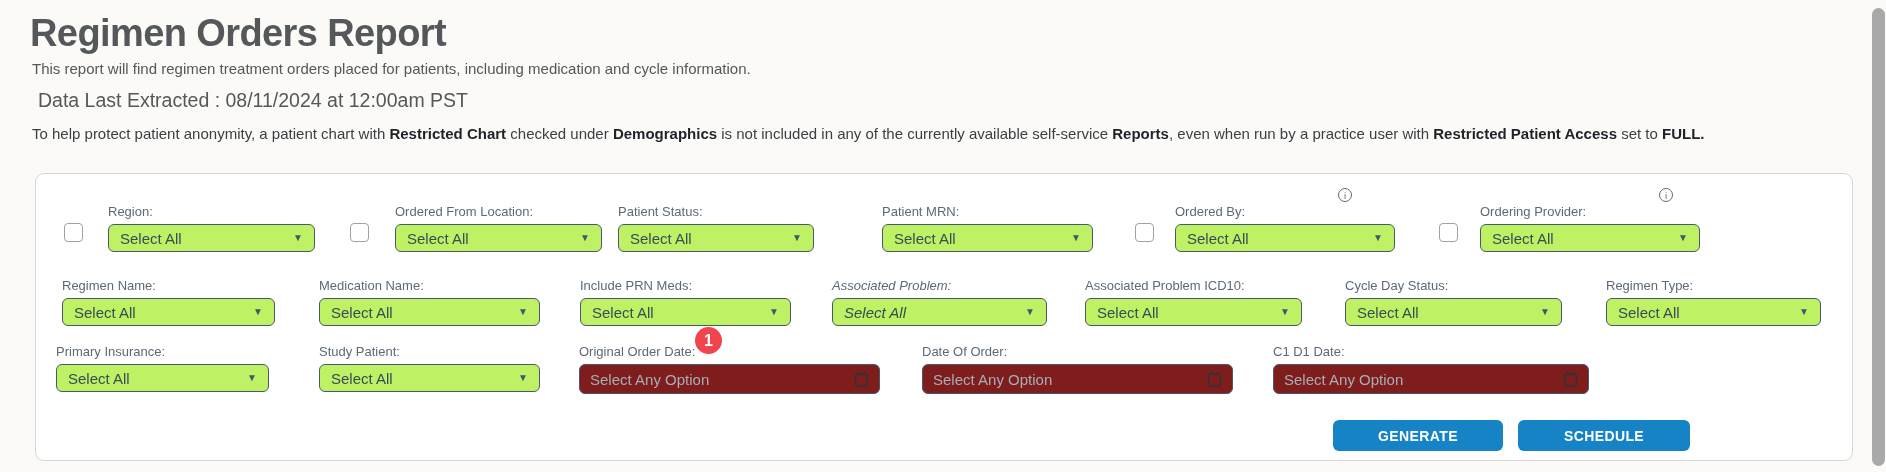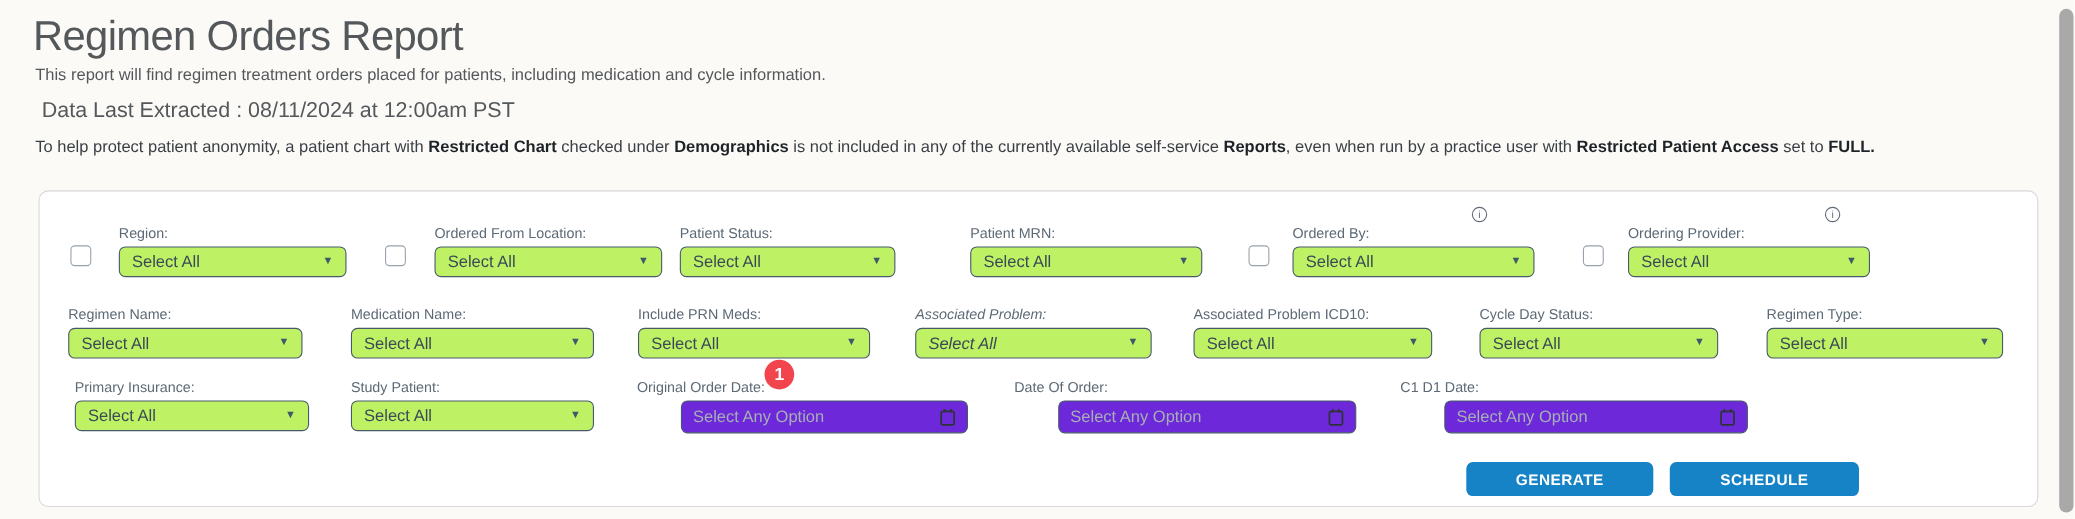--- a/index.html
+++ b/index.html
@@ -4,35 +4,35 @@
 <style>
   html,body{margin:0;padding:0;}
   body{
     width:1886px;height:472px;position:relative;overflow:hidden;
     background:#fbfaf7;
     font-family:"Liberation Sans", sans-serif;
     -webkit-font-smoothing:antialiased;
   }
   .abs{position:absolute;}
   
-  .page-title{left:30px;top:12px;font-size:38px;font-weight:400;color:#54585b;letter-spacing:-0.6px;white-space:nowrap;}
+  .page-title{left:30px;top:12px;font-size:38px;font-weight:700;color:#54585b;letter-spacing:-0.6px;white-space:nowrap;}
   .page-subtitle{left:32px;top:60px;font-size:15px;color:#54585b;white-space:nowrap;}
   .extracted{left:38px;top:89px;font-size:19.5px;color:#54585b;white-space:nowrap;}
   .note{left:32px;top:125px;font-size:15px;color:#3a3f45;white-space:nowrap;}
   .note .b{font-weight:bold;color:#1e2328;}
   
   .panel{left:35px;top:173px;width:1818px;height:288px;background:#ffffff;border:1px solid #d8d8d8;border-radius:9px;box-sizing:border-box;}
   .fgroup{position:absolute;}
   .flabel{position:relative;font-size:13px;color:#5d6a76;margin-bottom:5px;white-space:nowrap;}
   .dd{box-sizing:border-box;height:28px;border:1.5px solid #48596b;border-radius:6px;background:#bef264;
       display:flex;align-items:center;justify-content:space-between;padding:0 11px;cursor:pointer;}
   .dd .val{font-size:15px;color:#3a4a57;}
   .caret{font-size:10px;color:#44576a;line-height:1;}
-  .dateip{box-sizing:border-box;height:30px;border:1.5px solid #48596b;border-radius:6px;background:#6d28d9;
-      display:flex;align-items:center;justify-content:space-between;padding:0 10px;cursor:text;margin-left:40px;}
+  .dateip{box-sizing:border-box;height:30px;border:1.5px solid #48596b;border-radius:6px;background:#7f1d1d;
+      display:flex;align-items:center;justify-content:space-between;padding:0 10px;cursor:text;}
   .ph{font-size:15px;color:#a6aeb6;}
   .checkbox{position:absolute;width:19px;height:19px;background:#fff;border:1.5px solid #98a2ac;border-radius:4px;box-sizing:border-box;cursor:pointer;}
   .info{position:absolute;top:-1px;width:14px;height:14px;border:1.2px solid #5d6a76;border-radius:50%;
         box-sizing:border-box;font-size:9.5px;color:#5d6a76;display:flex;align-items:center;justify-content:center;
         font-style:normal;cursor:pointer;}
   .badge{position:absolute;top:-17px;left:116px;width:27px;height:27px;border-radius:50%;background:#f2444d;
          color:#fff;font-size:16px;font-weight:bold;display:flex;align-items:center;justify-content:center;z-index:3;}
   .btn{position:absolute;top:246px;height:31px;background:#1583c5;border:none;border-radius:6px;color:#fff;
        font-family:"Liberation Sans",sans-serif;font-size:14px;font-weight:bold;letter-spacing:.4px;
        display:flex;align-items:center;justify-content:center;cursor:pointer;}
@@ -152,21 +152,21 @@
   </div>
 
   <div class="fgroup" style="left:1570px;top:104px;width:215px;">
     <div class="flabel">Regimen Type:</div>
     <div class="dd">
       <span class="val">Select All</span>
       <span class="caret">▼</span>
     </div>
   </div>
 
-  <div class="fgroup" style="left:32px;top:170px;width:213px;">
+  <div class="fgroup" style="left:20px;top:170px;width:213px;">
     <div class="flabel">Primary Insurance:</div>
     <div class="dd">
       <span class="val">Select All</span>
       <span class="caret">▼</span>
     </div>
   </div>
 
   <div class="fgroup" style="left:283px;top:170px;width:221px;">
     <div class="flabel">Study Patient:</div>
     <div class="dd">

